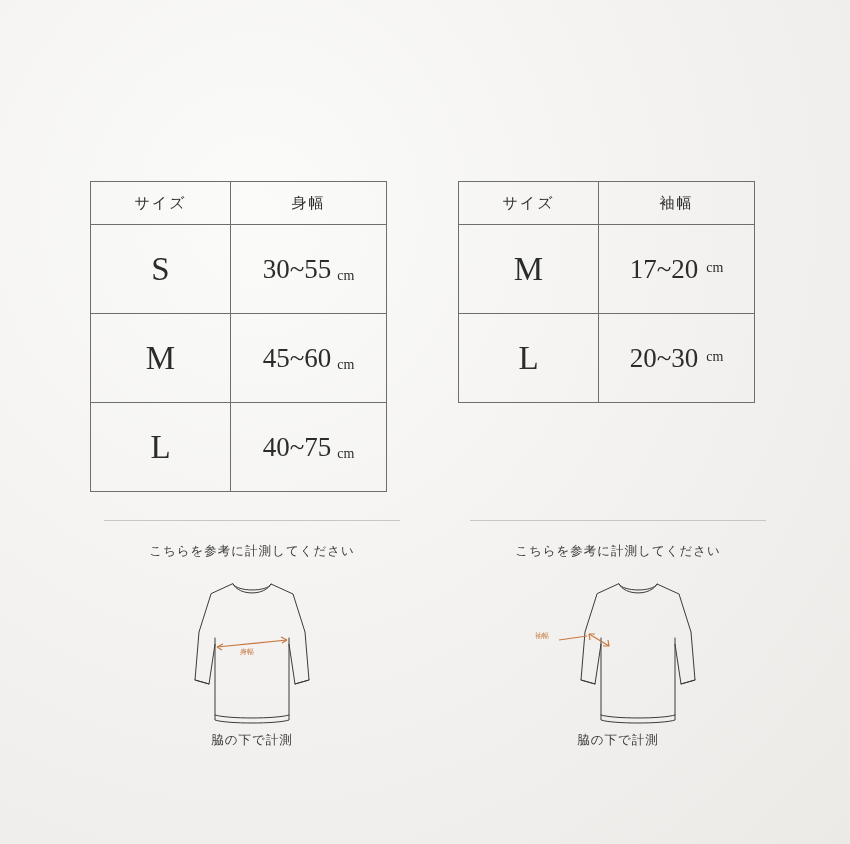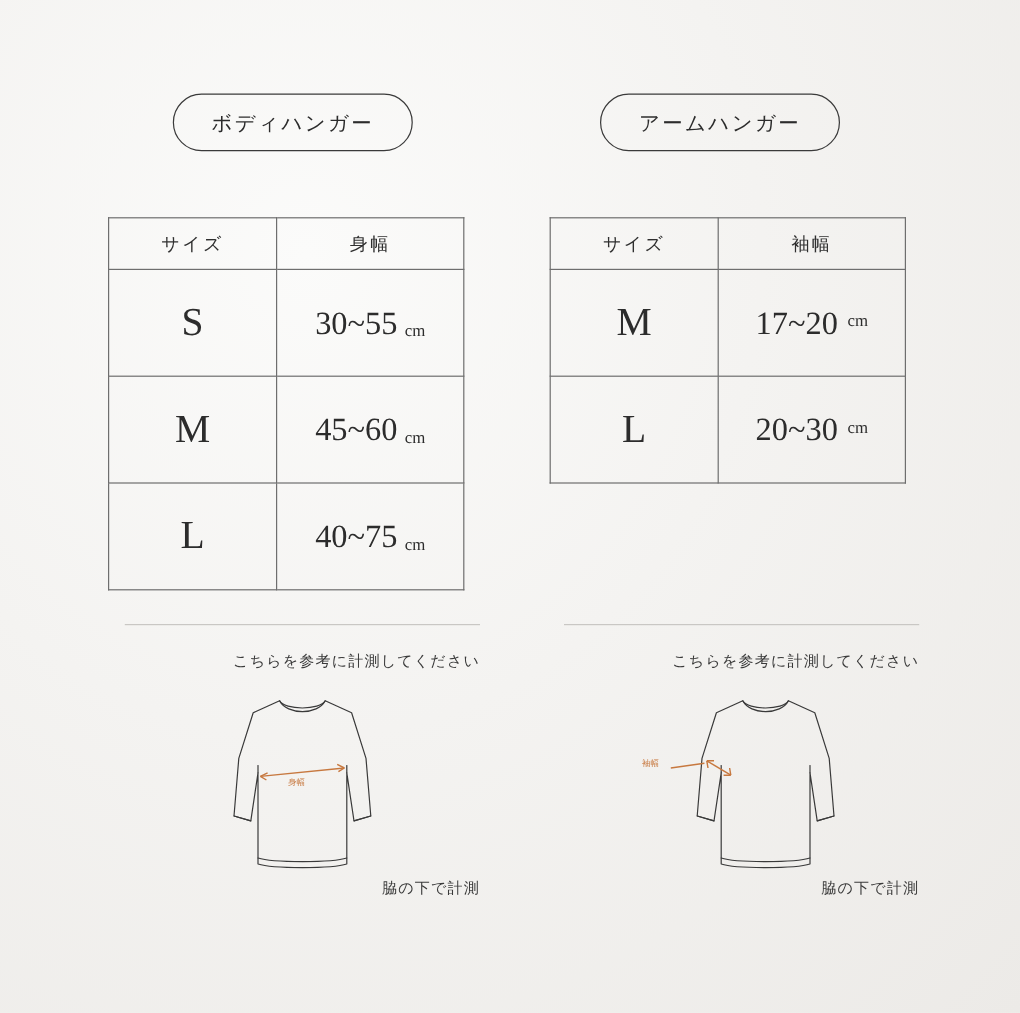--- a/index.html
+++ b/index.html
@@ -85,21 +85,21 @@
     font-size: 14px;
     margin-left: 8px;
     position: relative;
     top: -6px;
   }
 
   
   .guide {
     position: absolute;
     width: 296px;
-    text-align: right;
+    text-align: center;
   }
   #guide-body { left: 104px; top: 520px; }
   #guide-arm  { left: 470px; top: 520px; }
   .guide .rule {
     width: 100%;
     height: 1px;
     background: #c9c7c4;
     margin: 0 auto 22px auto;
   }
   .guide .caption {
@@ -126,26 +126,20 @@
     font-size: 7px;
     fill: #c7783f;
     font-family: "Liberation Sans", sans-serif;
   }
 </style>
 </head>
 <body>
 
 <div class="page">
 
-  <div class="pill" id="pill-body">
-    <span>ボディハンガー</span>
-  </div>
-  <div class="pill" id="pill-arm">
-    <span>アームハンガー</span>
-  </div>
 
   <table class="sz-table" id="table-body">
     <colgroup>
         <col class="c1">
         <col class="c2">
       </colgroup>
     <thead>
       <tr>
         <th>サイズ</th>
         <th>身幅</th>

